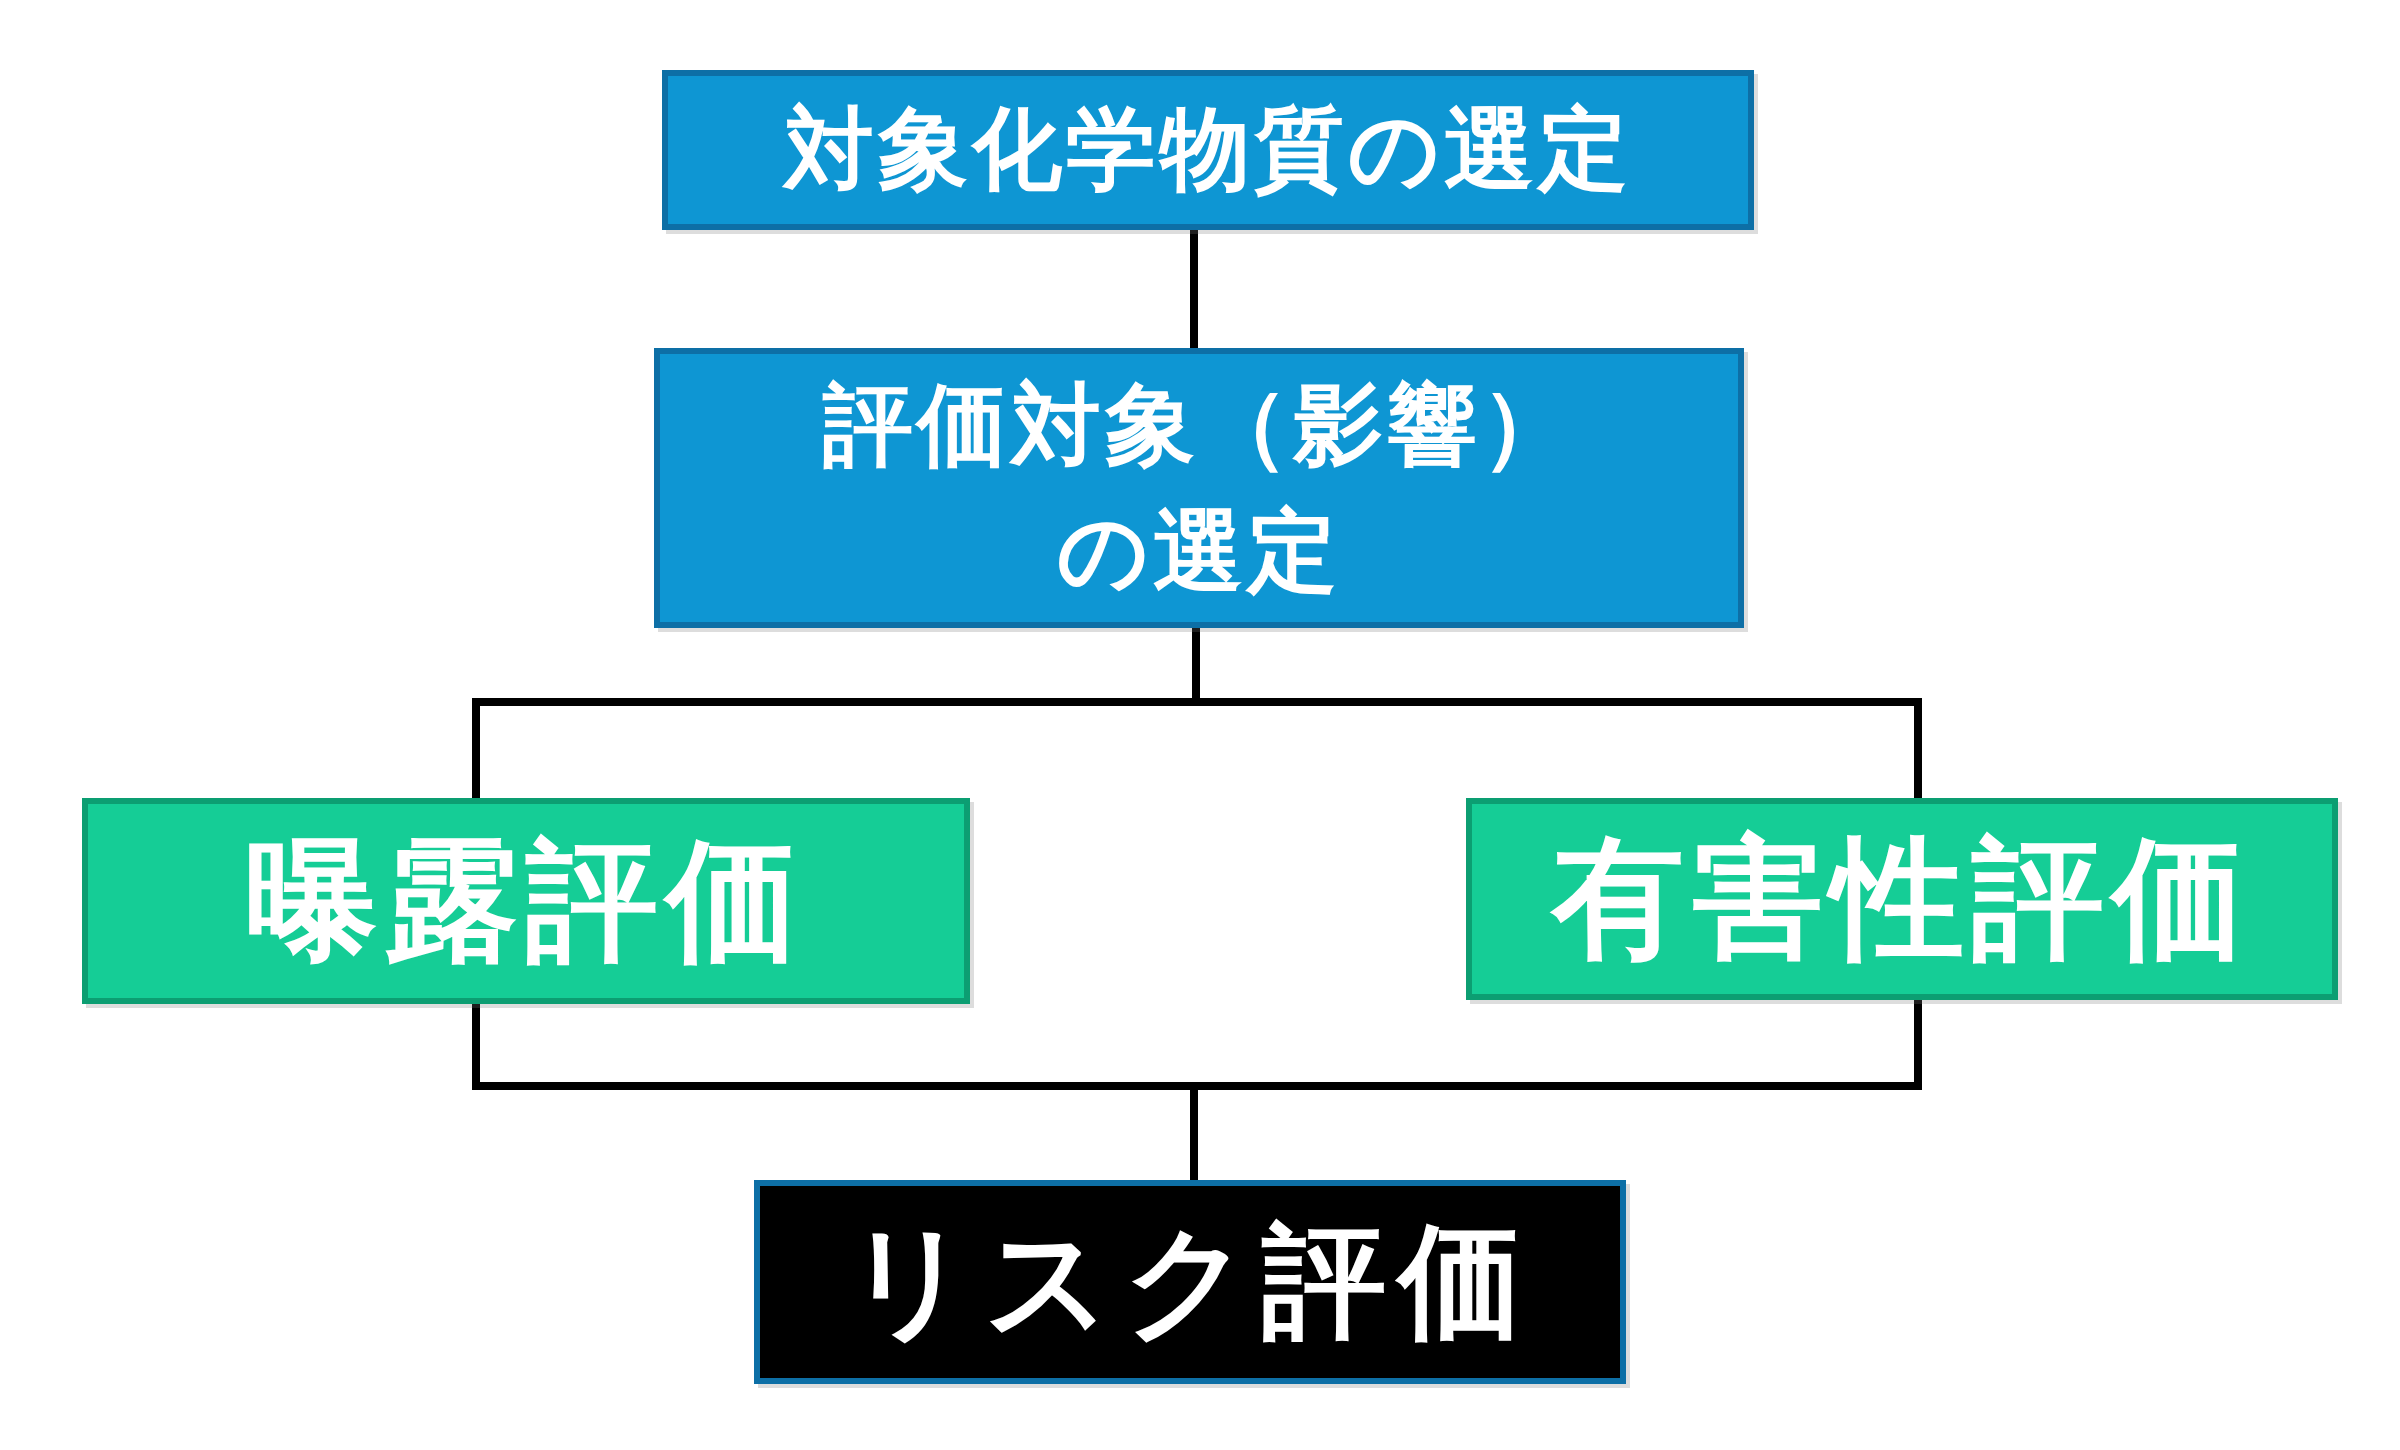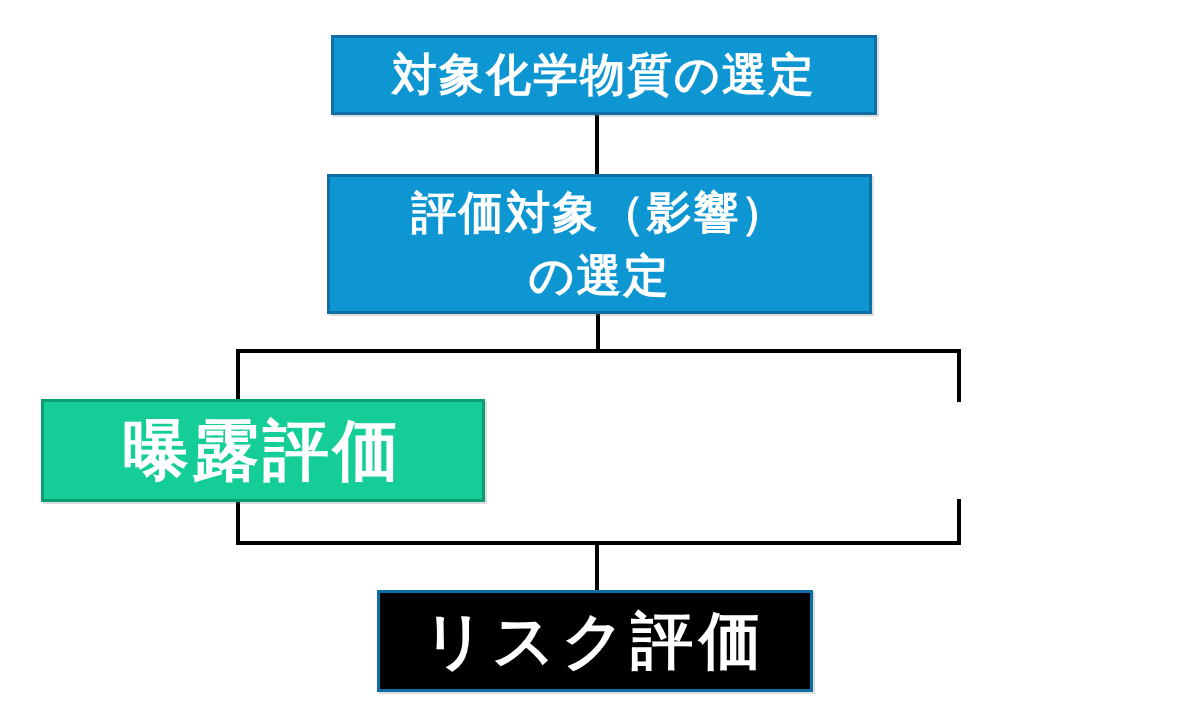--- a/index.html
+++ b/index.html
@@ -66,18 +66,21 @@
 
   <div class="node n2" style="background: rgb(14, 150, 211); border-color: rgb(13, 111, 166); color: rgb(255, 255, 255);">
     <span class="tline">評価対象（影響）</span>
     <span class="tline">の選定</span>
   </div>
 
   <div class="node n3" style="background: rgb(21, 205, 150); border-color: rgb(12, 158, 114); color: rgb(255, 255, 255);">
     <span>曝露評価</span>
   </div>
 
+  <div class="node n4" style="background: rgb(21, 205, 150); border-color: rgb(12, 158, 114); color: rgb(255, 255, 255);">
+    <span>有害性評価</span>
+  </div>
 
   <div class="node n5" style="background: #000000; border-color: rgb(13, 111, 166); color: rgb(255, 255, 255);">
     <span>リスク評価</span>
   </div>
 
 </div>
 
 </body></html>

